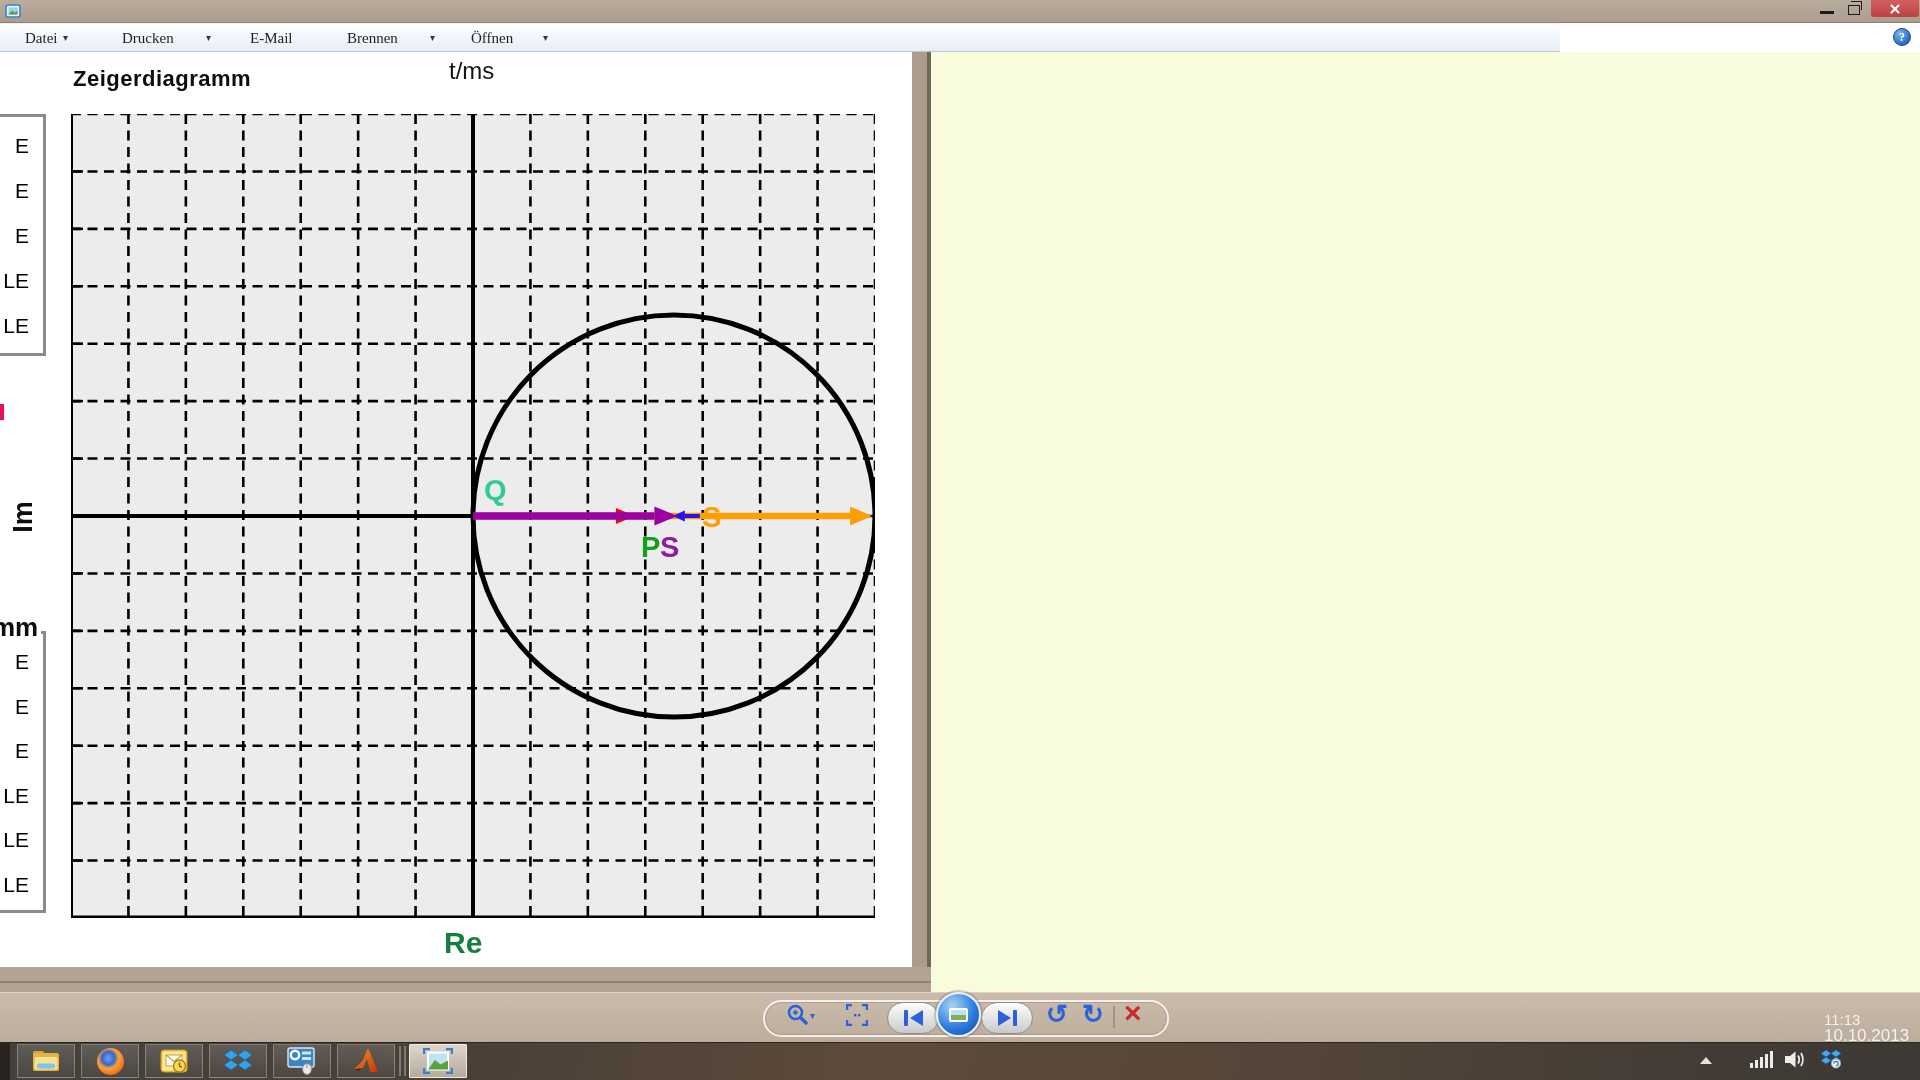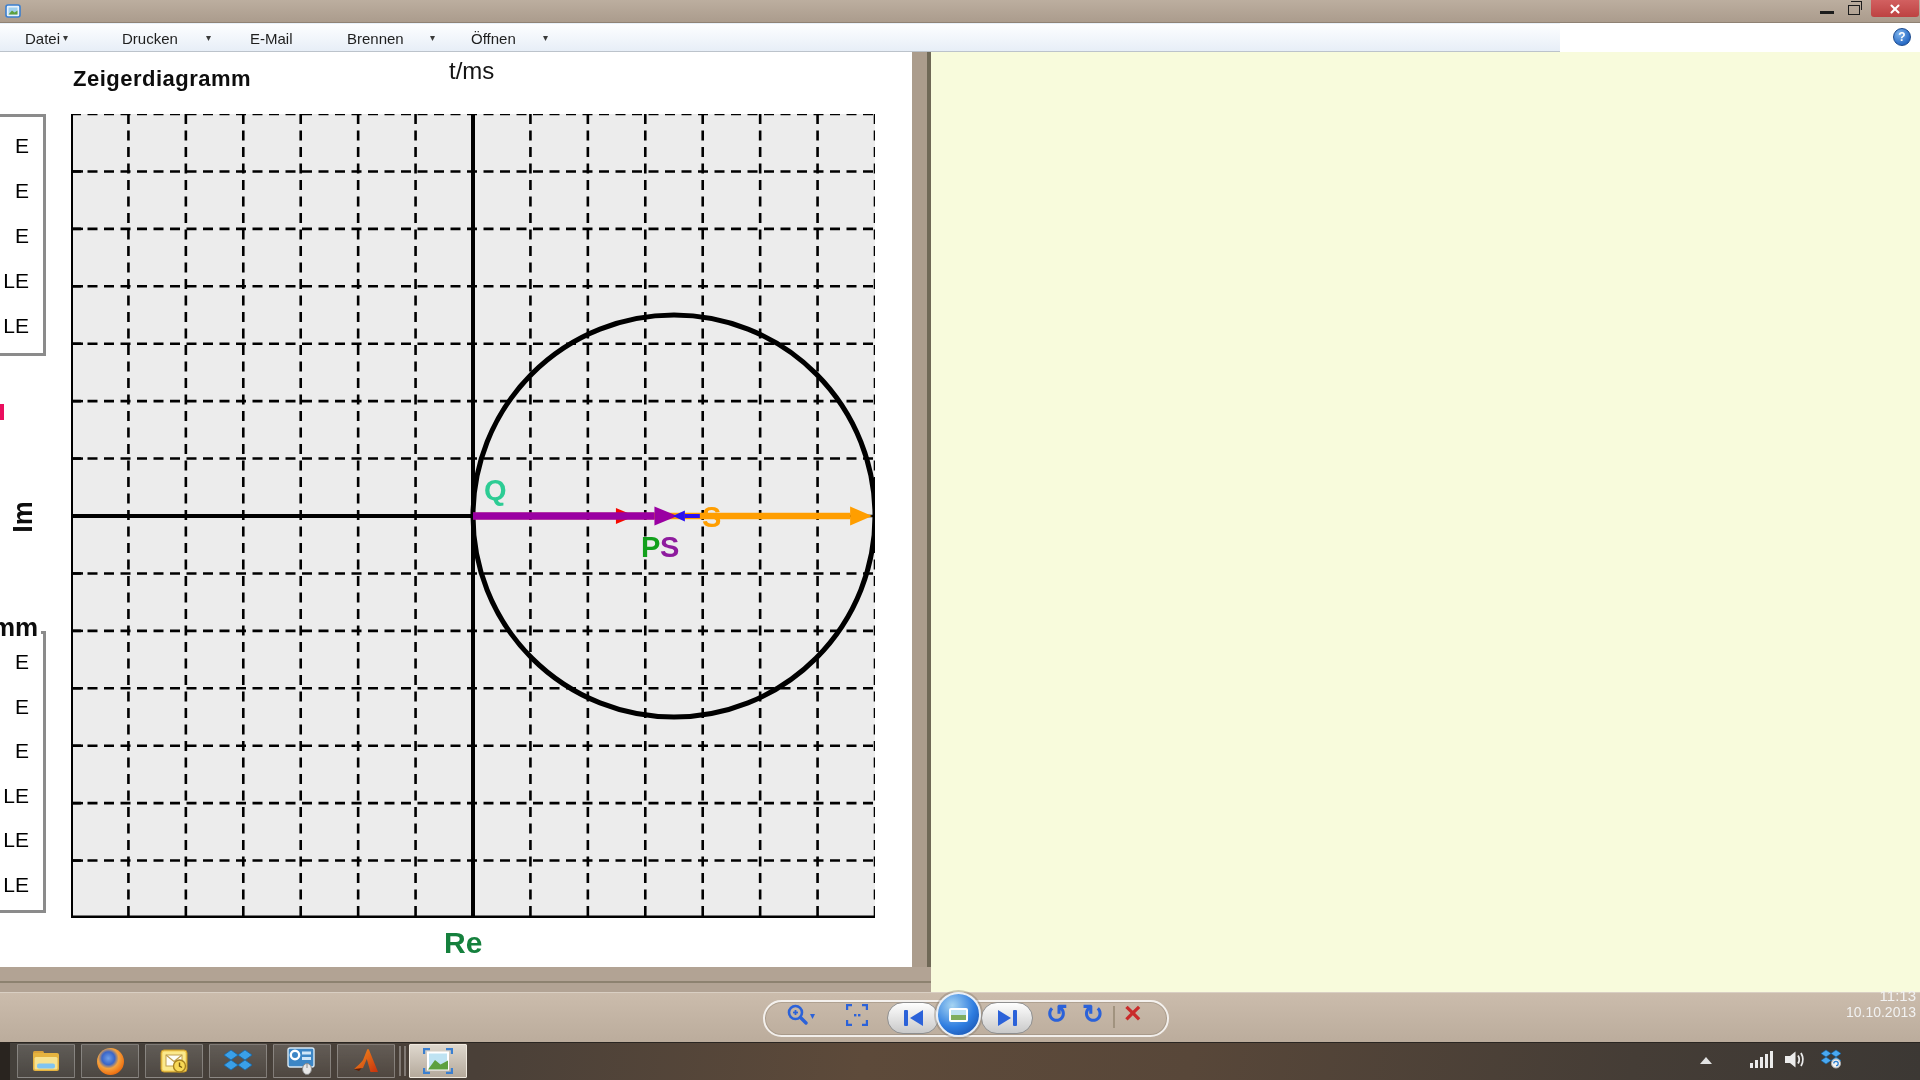--- a/index.html
+++ b/index.html
@@ -17,21 +17,21 @@
   #btn-restore { left:1848px; top:5px; width:12px; height:10px; border:1.6px solid #1c1c1c; background:transparent; }
   #btn-restore span { position:absolute; left:2px; top:-5px; width:11px; height:9px;
     border:1.6px solid #1c1c1c; border-bottom:none; border-left:none; }
   #btn-close { right:1px; top:0; width:48px; height:17px;
     background:linear-gradient(#d26060,#bd4242); border-radius:0 0 3px 3px; }
   .xbar { position:absolute; left:18px; top:7.5px; width:12px; height:2px; background:#fff; border-radius:1px; }
   .xbar.a { transform:rotate(45deg); } .xbar.b { transform:rotate(-45deg); }
 
   
   #menubar { left:0; top:23px; width:1560px; height:29px;
-    background:linear-gradient(#fdfeff,#e7eef7); border-bottom:1px solid #bcc3cb; border-top:1px solid #e8f1fa; }
+    background:linear-gradient(#fdfeff,#e7eef7); border-bottom:1px solid #bcc3cb; border-top:1px solid #e8f1fa;font-family:Liberation Serif, serif; }
   .menu-item { position:absolute; top:6px; font-size:15px; color:#1e1e1e; }
   .menu-caret { position:absolute; top:8px; font-size:10px; color:#3a3a3a; }
   #help-btn { left:1893px; top:4px; width:18px; height:18px; border-radius:50%;
     background:radial-gradient(circle at 35% 30%, #7db4ec, #2a6cc6 70%, #1c4f9c);
     border:1px solid #1a4a8e; color:#fff; font-size:12px; font-weight:bold;
     display:flex; align-items:center; justify-content:center; }
 
   
   #photo-white { left:0; top:52px; width:912px; height:915px; background:#ffffff; }
   #strip-tan-v { left:912px; top:52px; width:15px; height:940px; background:#ab9c8c; }
@@ -92,22 +92,22 @@
     background:linear-gradient(rgba(255,255,255,.15),rgba(255,255,255,.04));
     display:flex; align-items:center; justify-content:center; border-radius:1px; }
   .tb-btn.active { background:linear-gradient(#ded7cd,#b5aa9c); border-color:#efe9df; }
   .tb-line { top:1046px; width:2px; height:30px; background:rgba(255,255,255,.3); }
   #ff-icon { width:27px; height:27px; border-radius:50%;
     background:radial-gradient(circle at 42% 38%, #6f9fe8 0%, #3a66c8 28%, #f4a33f 45%, #f07818 68%, #c85408 90%); }
   #tray-chevron { left:1700px; top:1057px; width:0; height:0;
     border-left:6px solid transparent; border-right:6px solid transparent; border-bottom:7px solid #e2e2e2; }
   #tray-signal { left:1750px; top:1050px; width:26px; height:18px; display:flex; align-items:flex-end; gap:1.6px; }
   #tray-signal i { display:block; width:3.4px; background:#ececec; }
-  #tray-clock { right:4px; top:988px; width:92px; text-align:right; color:#f2f2f2; line-height:16px; }
-  #tray-time { font-size:15px; } #tray-date { font-size:14px; }
+  #tray-clock { right:4px; top:1012px; width:92px; text-align:left; color:#f2f2f2; line-height:16px; }
+  #tray-time { font-size:15px; } #tray-date { font-size:17px; }
 </style>
 </head>
 <body>
 
 <div class="abs" id="titlebar">
   <svg class="abs" id="app-icon" viewBox="0 0 16 16">
     <rect x="1" y="2" width="14" height="12" rx="2" fill="#e8f2fa" stroke="#3a7fd0" stroke-width="1.6"></rect>
     <rect x="3.5" y="4.5" width="9" height="7" fill="#9fd0ee"></rect>
     <polygon points="3.5,11.5 7,7.5 9.5,9.5 12.5,7.5 12.5,11.5" fill="#5da03f"></polygon>
   </svg>

